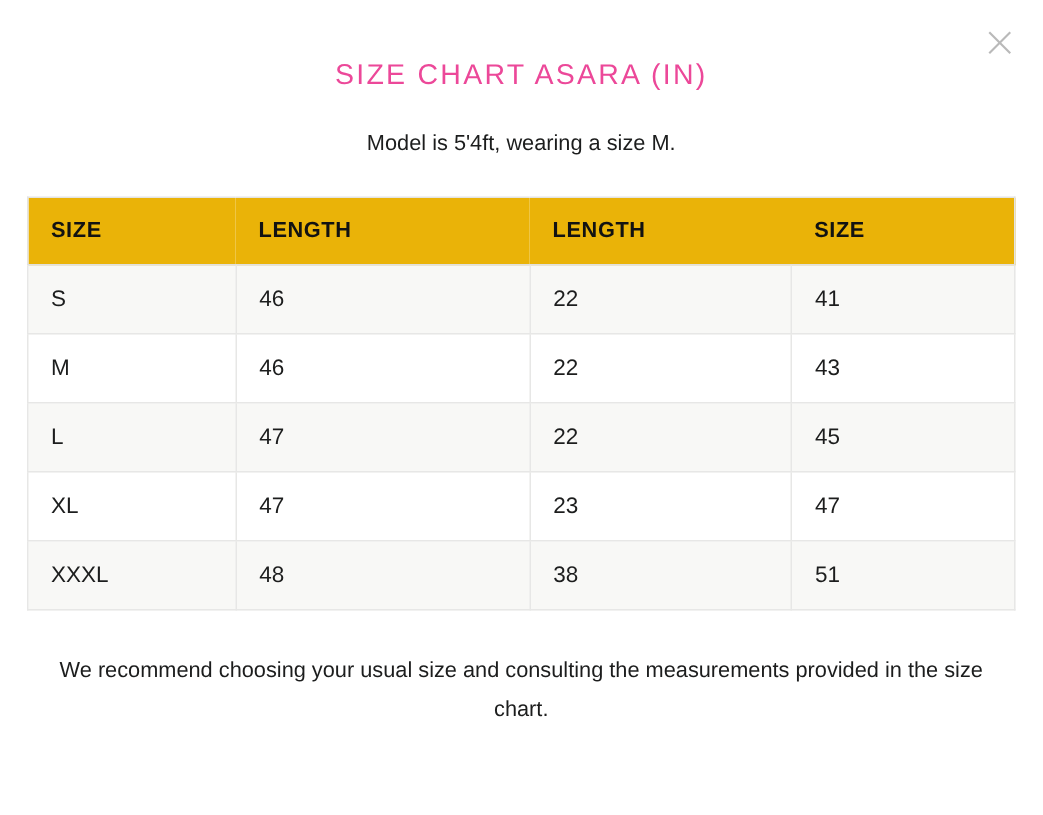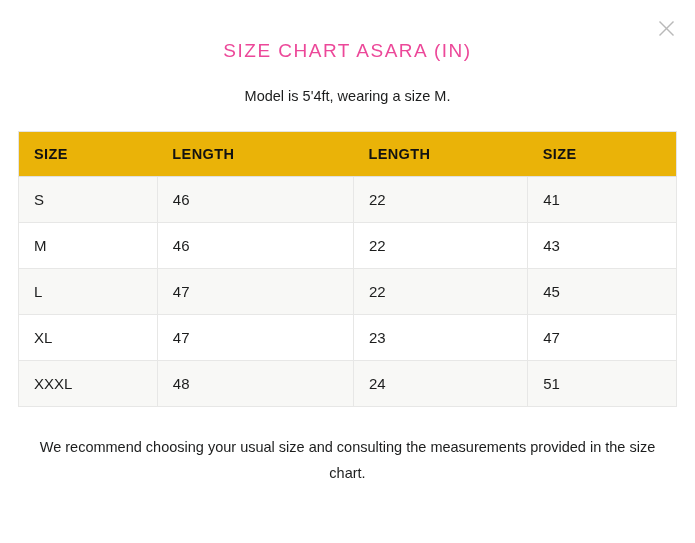--- a/index.html
+++ b/index.html
@@ -148,21 +148,21 @@
           </tr>
           <tr>
             <td>XL</td>
             <td>47</td>
             <td>23</td>
             <td>47</td>
           </tr>
           <tr>
             <td>XXXL</td>
             <td>48</td>
-            <td>24</td>
+            <td>38</td>
             <td>51</td>
           </tr>
         </tbody>
     </table>
   </div>
 
   <p class="note">We recommend choosing your usual size and consulting the measurements provided in the size chart.</p>
 
 </div>
 

